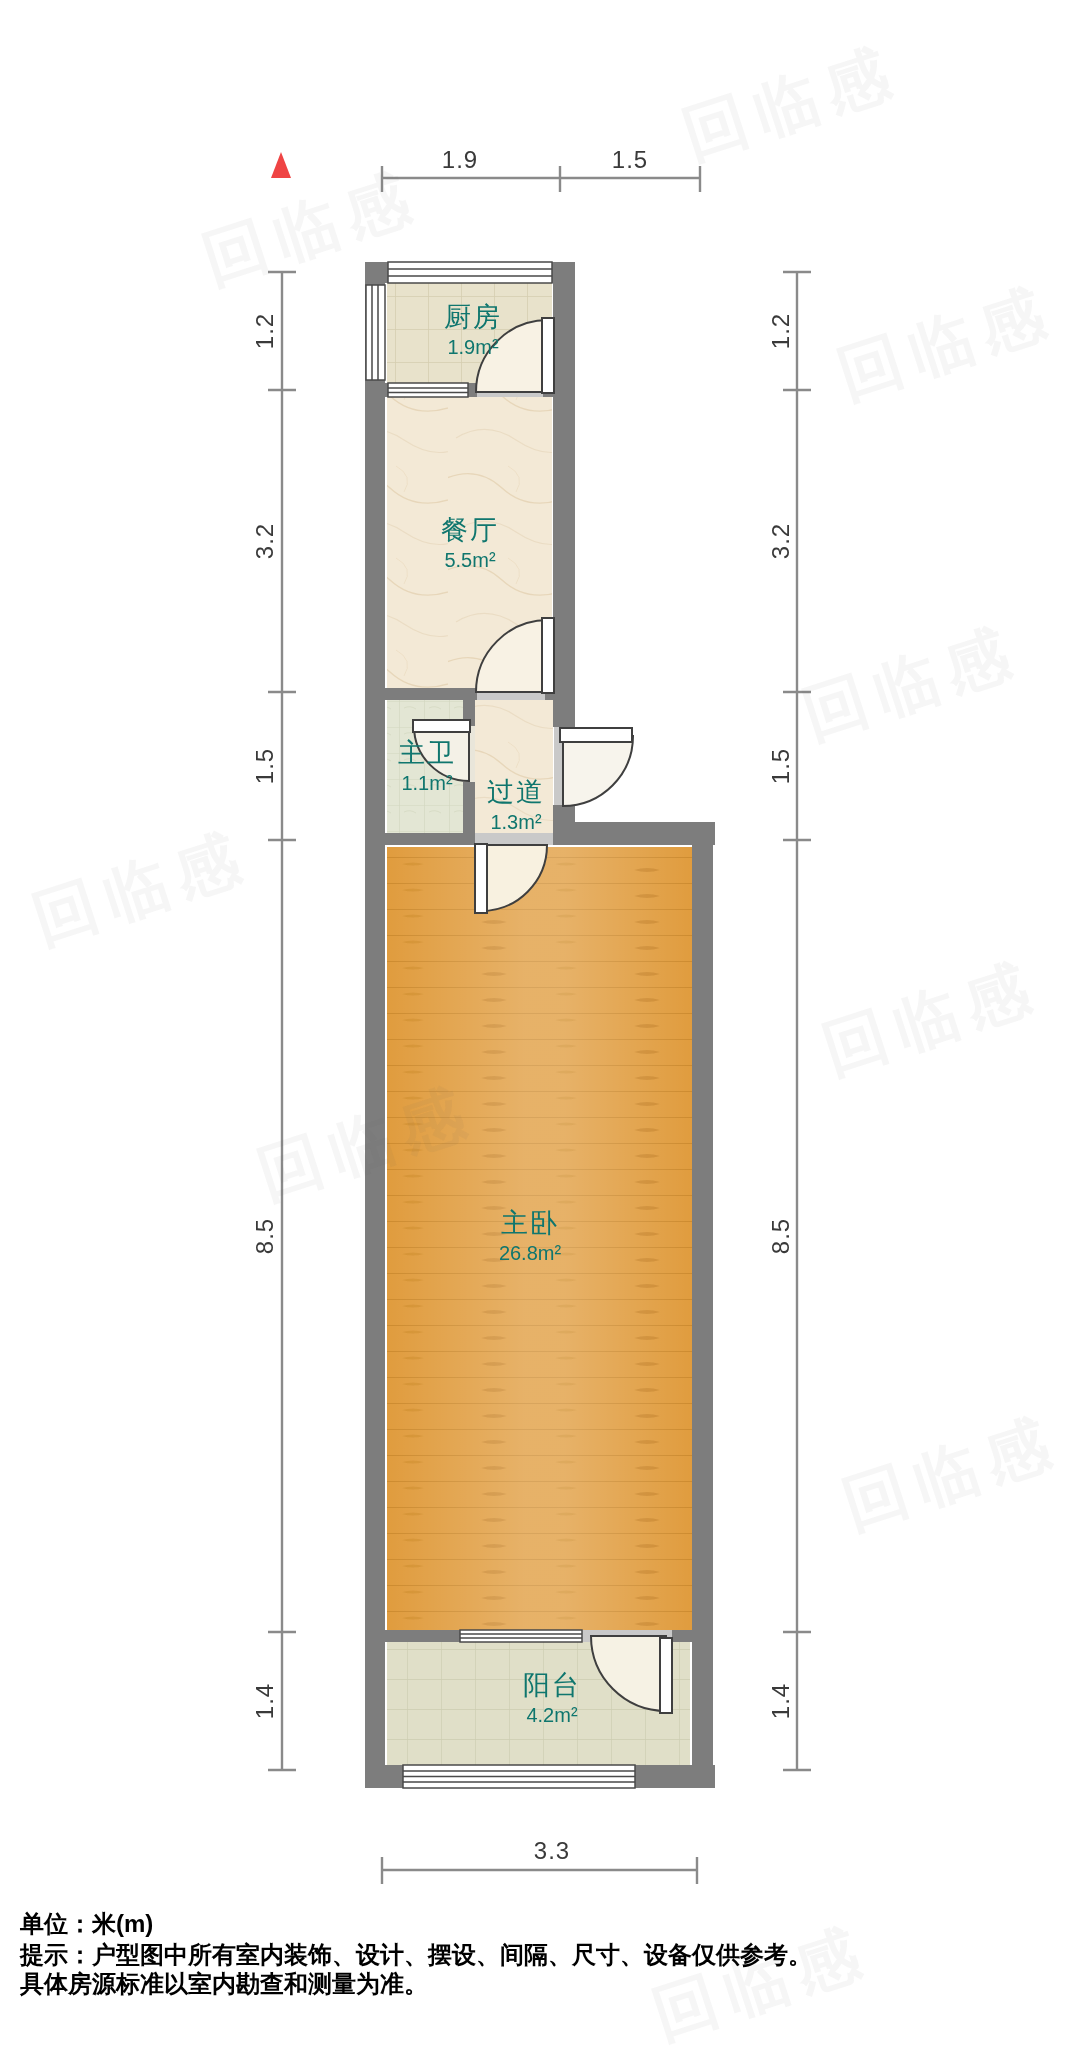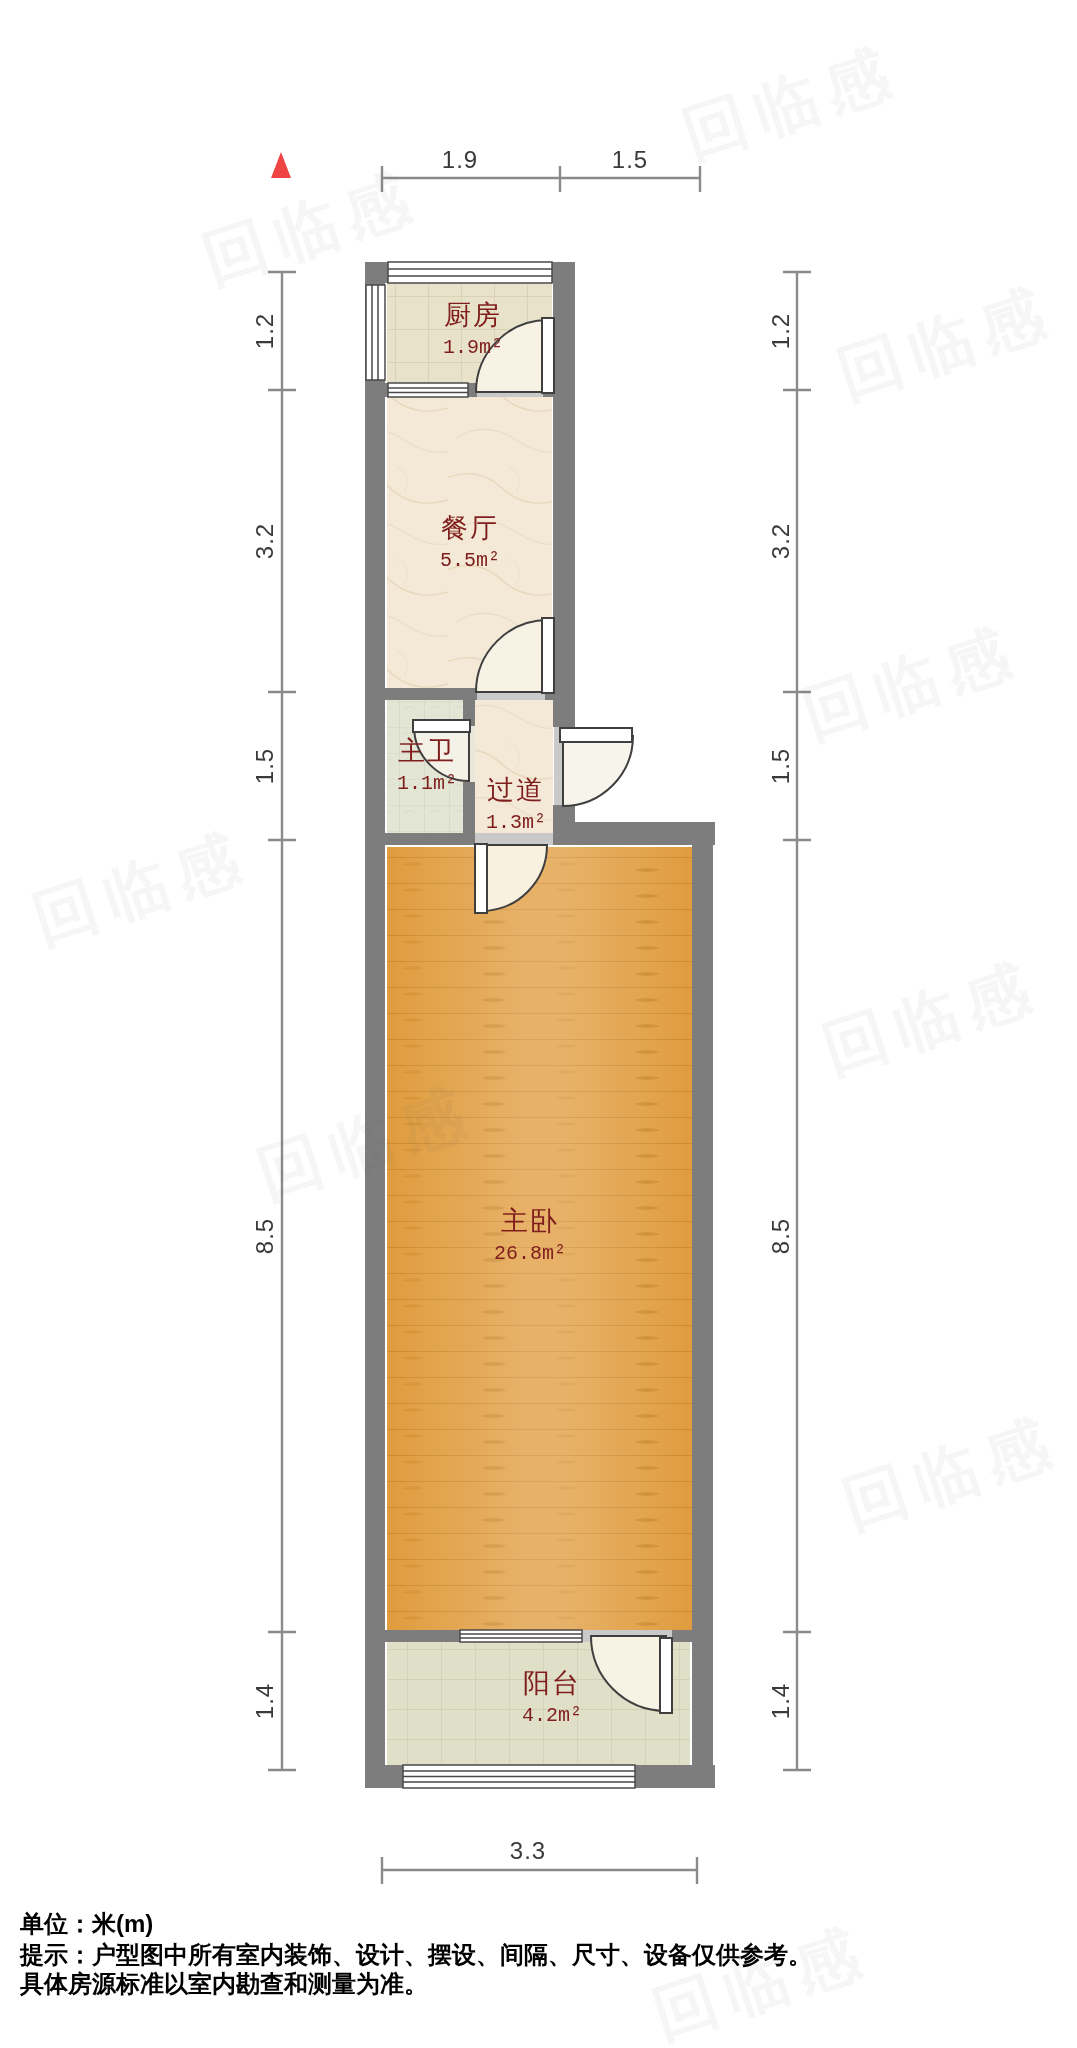--- a/index.html
+++ b/index.html
@@ -4,21 +4,21 @@
 <style>
   html,body{margin:0;padding:0;background:#fff;}
   .stage{
     position:relative;width:1077px;height:2048px;background:#fff;overflow:hidden;
     font-family:"Liberation Sans","DejaVu Sans",sans-serif;
   }
   .stage svg{position:absolute;left:0;top:0;}
   .lbl{position:absolute;transform:translate(-50%,-50%);white-space:nowrap;}
   .dim{font-size:24px;color:#3a3a3a;letter-spacing:1px;}
   .dim.v{transform:translate(-50%,-50%) rotate(-90deg);}
-  .room{position:absolute;transform:translate(-50%,-50%);text-align:center;color:#7f1d1d;font-family:Liberation Mono, monospace;}
+  .room{position:absolute;transform:translate(-50%,-50%);text-align:center;color:#0f766e;}
   .room .rname{font-size:27px;font-weight:500;line-height:31px;letter-spacing:2px;}
   .room .rarea{font-size:20px;line-height:29px;}
   .north{position:absolute;left:271px;top:152px;width:0;height:0;
     border-left:10px solid transparent;border-right:10px solid transparent;
     border-bottom:26px solid #ef4444;}
   .wm{position:absolute;font-size:64px;font-weight:700;letter-spacing:10px;
     color:rgba(90,90,90,0.055);transform:rotate(-18deg);white-space:nowrap;pointer-events:none;}
   .footer-line{position:absolute;left:20px;font-size:24px;color:#000;font-weight:700;white-space:nowrap;}
 </style>
 </head>
@@ -167,21 +167,21 @@
   <div class="wm" style="left:835px;top:300px;">回临感</div>
   <div class="wm" style="left:30px;top:845px;">回临感</div>
   <div class="wm" style="left:255px;top:1100px;">回临感</div>
   <div class="wm" style="left:800px;top:640px;">回临感</div>
   <div class="wm" style="left:820px;top:975px;">回临感</div>
   <div class="wm" style="left:840px;top:1430px;">回临感</div>
   <div class="wm" style="left:650px;top:1940px;">回临感</div>
 
   <div class="lbl dim" style="left:460px;top:160px;">1.9</div>
   <div class="lbl dim" style="left:630px;top:160px;">1.5</div>
-  <div class="lbl dim" style="left:528px;top:1851px;">3.3</div>
+  <div class="lbl dim" style="left:552px;top:1851px;">3.3</div>
 
   <div class="lbl dim v" style="left:265px;top:331px;">1.2</div>
   <div class="lbl dim v" style="left:265px;top:541px;">3.2</div>
   <div class="lbl dim v" style="left:265px;top:766px;">1.5</div>
   <div class="lbl dim v" style="left:265px;top:1236px;">8.5</div>
   <div class="lbl dim v" style="left:265px;top:1701px;">1.4</div>
 
   <div class="lbl dim v" style="left:781px;top:331px;">1.2</div>
   <div class="lbl dim v" style="left:781px;top:541px;">3.2</div>
   <div class="lbl dim v" style="left:781px;top:766px;">1.5</div>

